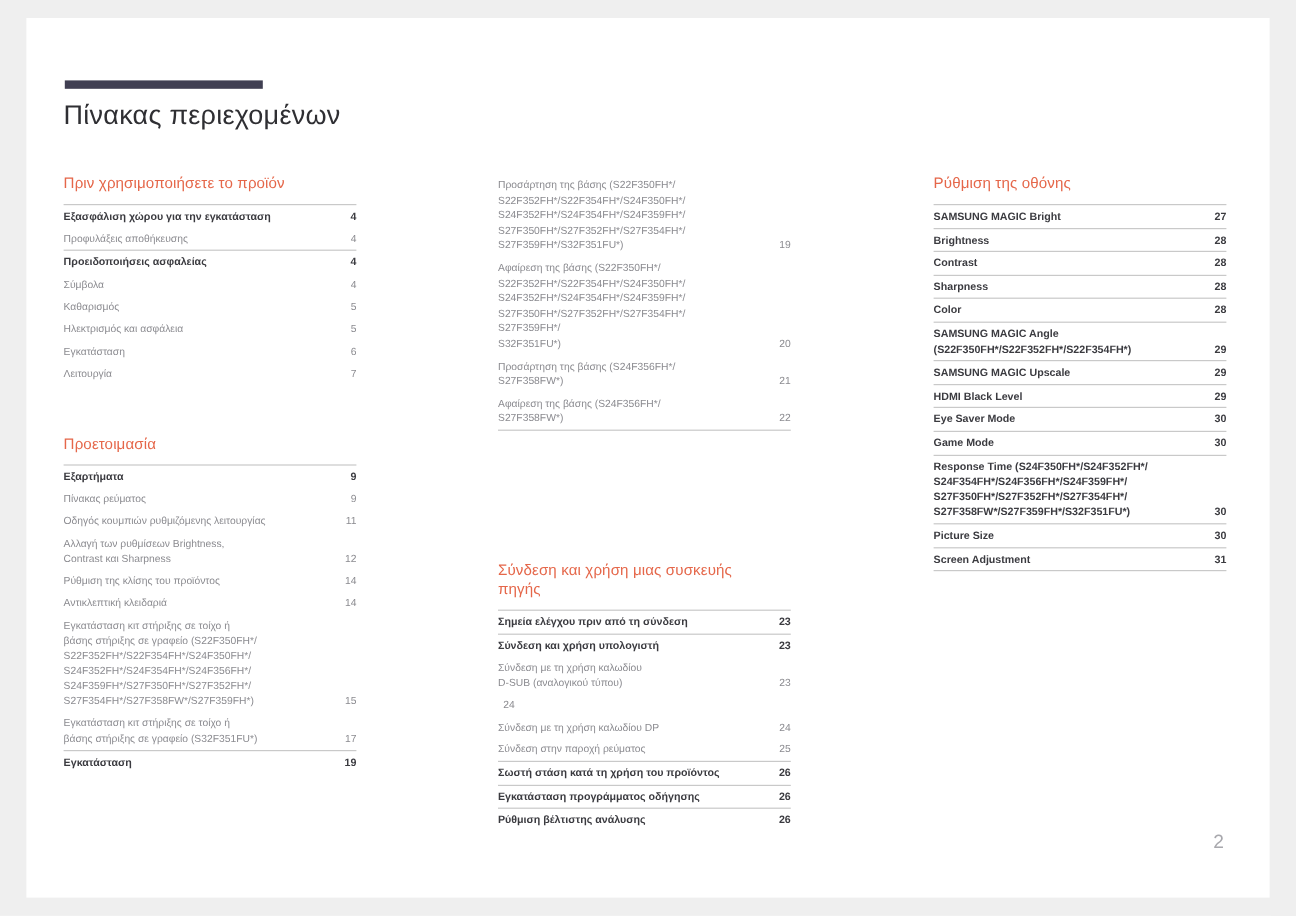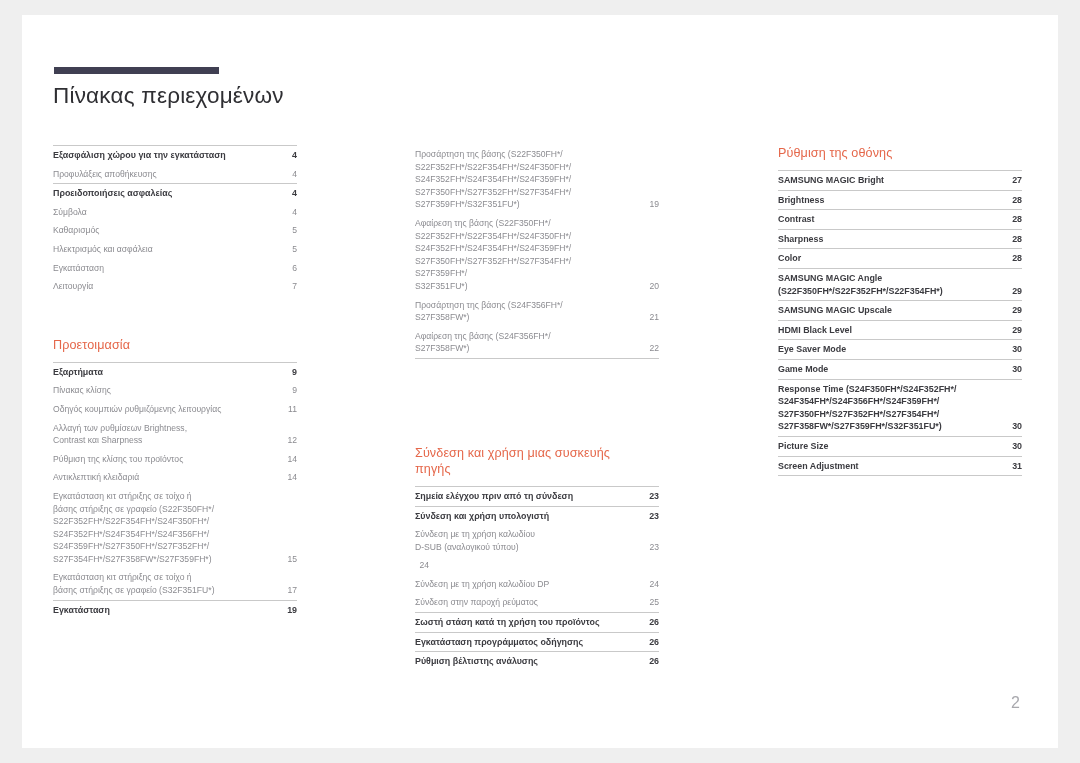--- a/index.html
+++ b/index.html
@@ -49,21 +49,21 @@
 
   .section-heading {
     color: #e5674a;
     font-size: 12.6px;
     line-height: 16px;
     margin: 0 0 9px 0;
     font-weight: normal;
     letter-spacing: 0.1px;
   }
   .section-heading.gap-top { margin-top: 41px; }
-  .section-heading.gap-top-lg { margin-top: 86px; }
+  .section-heading.gap-top-lg { margin-top: 108px; }
 
   .toc-group { margin: 0; padding: 0; }
 
   .rule {
     height: 1px;
     background: #c9c9c9;
     margin: 0;
   }
 
   .entry {
@@ -103,20 +103,21 @@
   }
 </style>
 </head>
 <body>
 
 <div id="page">
   <div id="title-rule"></div>
   <div id="page-title">Πίνακας περιεχομένων</div>
 
   <div class="column" id="col-1">
+      <div class="section-heading">Πριν χρησιμοποιήσετε το προϊόν</div>
       <div class="toc-group">
         <div class="rule"></div>
         <div class="entry major">
           <div class="label">Εξασφάλιση χώρου για την εγκατάσταση</div>
           <div class="page">4</div>
         </div>
         <div class="entry minor">
           <div class="label">Προφυλάξεις αποθήκευσης</div>
           <div class="page">4</div>
         </div>
@@ -149,21 +150,21 @@
         </div>
       </div>
       <div class="section-heading gap-top">Προετοιμασία</div>
       <div class="toc-group">
         <div class="rule"></div>
         <div class="entry major">
           <div class="label">Εξαρτήματα</div>
           <div class="page">9</div>
         </div>
         <div class="entry minor">
-          <div class="label">Πίνακας κλίσης</div>
+          <div class="label">Πίνακας ρεύματος</div>
           <div class="page">9</div>
         </div>
         <div class="entry minor">
           <div class="label">Οδηγός κουμπιών ρυθμιζόμενης λειτουργίας</div>
           <div class="page">11</div>
         </div>
         <div class="entry minor">
           <div class="label">Αλλαγή των ρυθμίσεων Brightness,<br>Contrast και Sharpness</div>
           <div class="page pad">12</div>
         </div>

